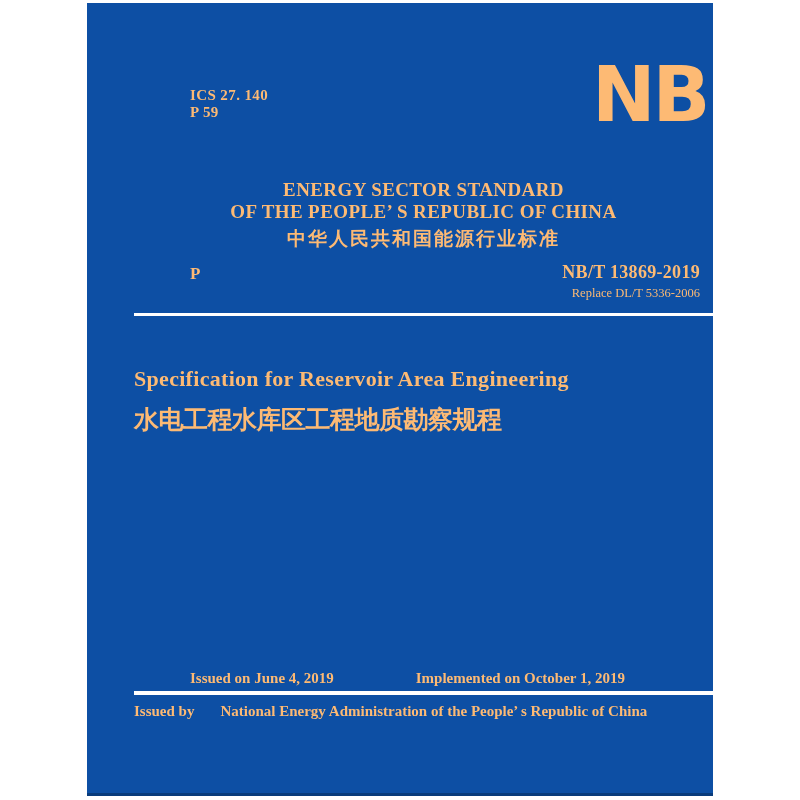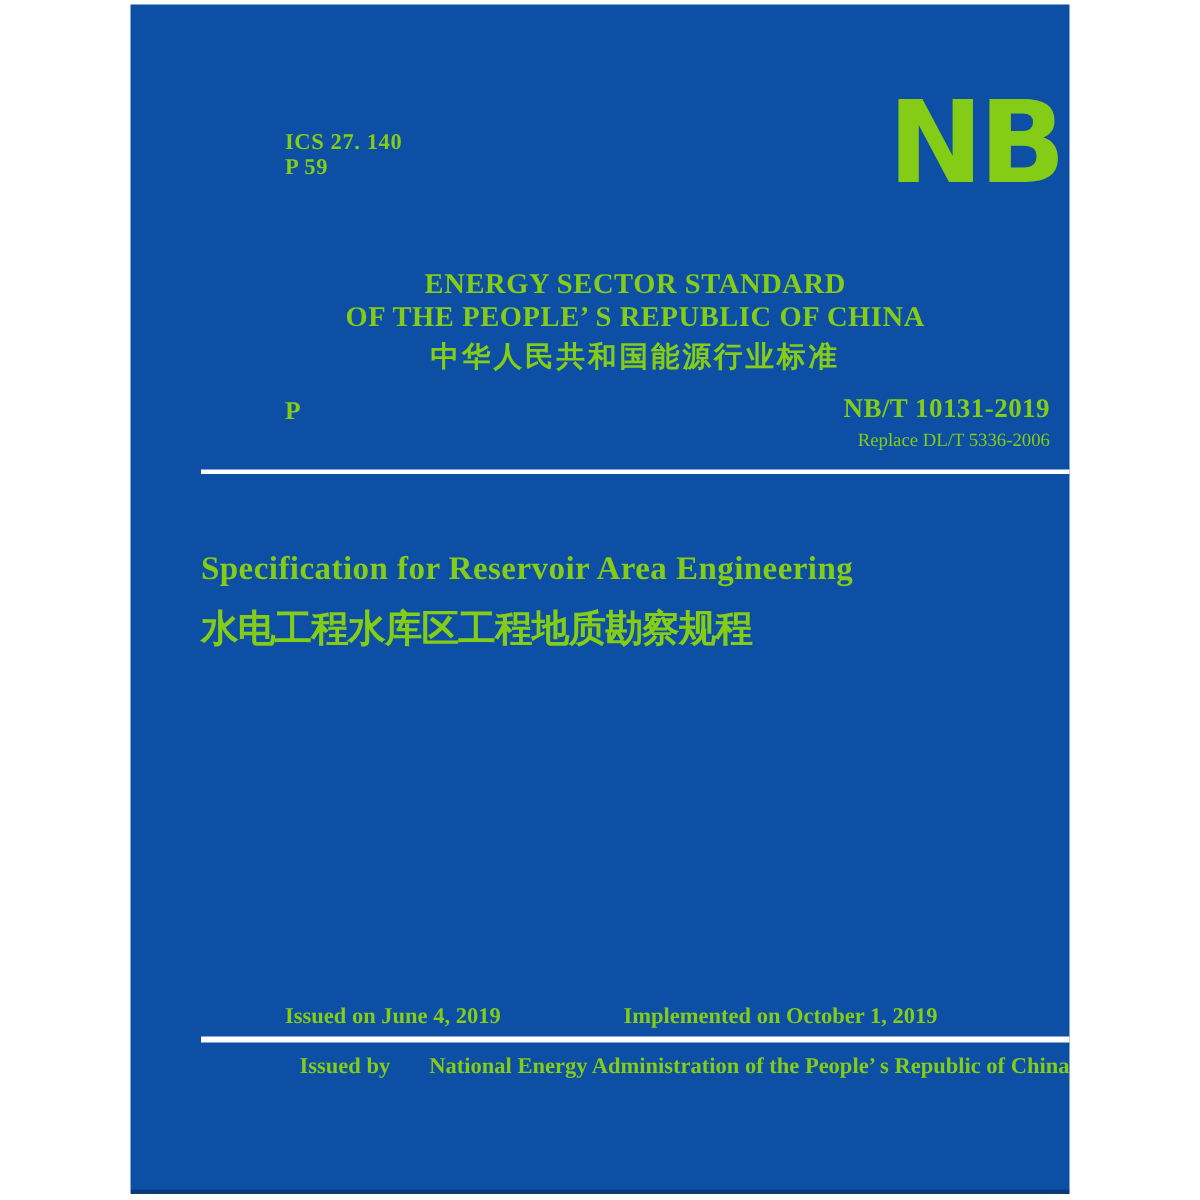--- a/index.html
+++ b/index.html
@@ -4,21 +4,21 @@
 <style>
   html,body{margin:0;padding:0;}
   body{
     width:800px;height:800px;background:#ffffff;
     font-family:"Liberation Serif","DejaVu Serif",serif;
     position:relative;overflow:hidden;
   }
   .page{position:relative;width:800px;height:800px;background:#ffffff;}
   .cover{
     position:absolute;left:87px;top:3px;width:626px;height:793px;
-    background:#0d4fa4;color:#84cc16;
+    background:#0d4fa4;color:#fdba74;
     box-shadow:inset 0 -3px 0 rgba(0,0,0,0.25);
   }
   
   .content{position:absolute;left:47px;right:0;top:0;bottom:0;}
 
   .ics-block{
     position:absolute;left:56px;top:84px;
     font-size:15px;font-weight:bold;line-height:17px;letter-spacing:.4px;
   }
   .nb-logo{
@@ -42,21 +42,21 @@
     position:absolute;left:0;right:0;top:360px;text-align:left;
     font-weight:bold;font-size:22px;line-height:32px;letter-spacing:.3px;
   }
   .title-zh{font-size:25px;letter-spacing:-.5px;margin-top:8px;line-height:34px;}
   .dates-row{position:absolute;left:0;right:0;top:667px;height:20px;
     font-weight:bold;font-size:15px;}
   .issued-on{position:absolute;left:56px;top:0;}
   .implemented-on{position:absolute;right:88px;top:0;}
   .hr2{position:absolute;left:0;right:0;top:688px;height:4px;background:#ffffff;}
   .issued-by-row{
-    position:absolute;left:0;right:0;top:700px;text-align:right;
+    position:absolute;left:0;right:0;top:700px;text-align:left;
     font-weight:bold;font-size:15px;
   }
   .issued-by-label{margin-right:26px;}
 </style>
 </head>
 <body>
 
 <div class="page">
   <div class="cover">
     <div class="content">
@@ -70,21 +70,21 @@
 
       <div class="org-block">
         <div>ENERGY SECTOR STANDARD</div>
         <div>OF THE PEOPLE’ S REPUBLIC OF CHINA</div>
         <div class="org-zh">中华人民共和国能源行业标准</div>
       </div>
 
       <div class="code-row">
         <div class="cat-letter">P</div>
         <div class="std-number">
-          <div class="num">NB/T 10131-2019</div>
+          <div class="num">NB/T 13869-2019</div>
           <div class="rep">Replace DL/T 5336-2006</div>
         </div>
       </div>
 
       <div class="hr1"></div>
 
       <div class="title-block">
         <div>Specification for Reservoir Area Engineering</div>
         <div class="title-zh">水电工程水库区工程地质勘察规程</div>
       </div>

